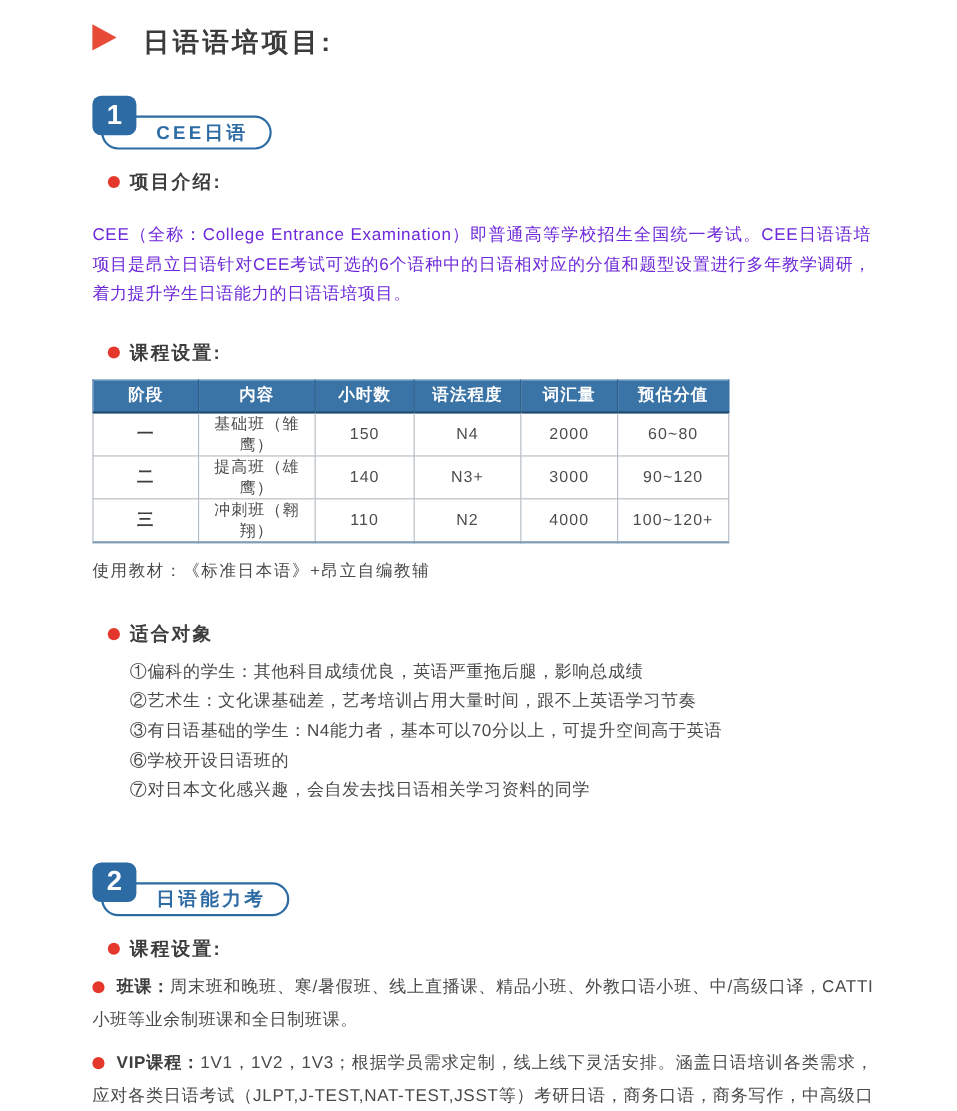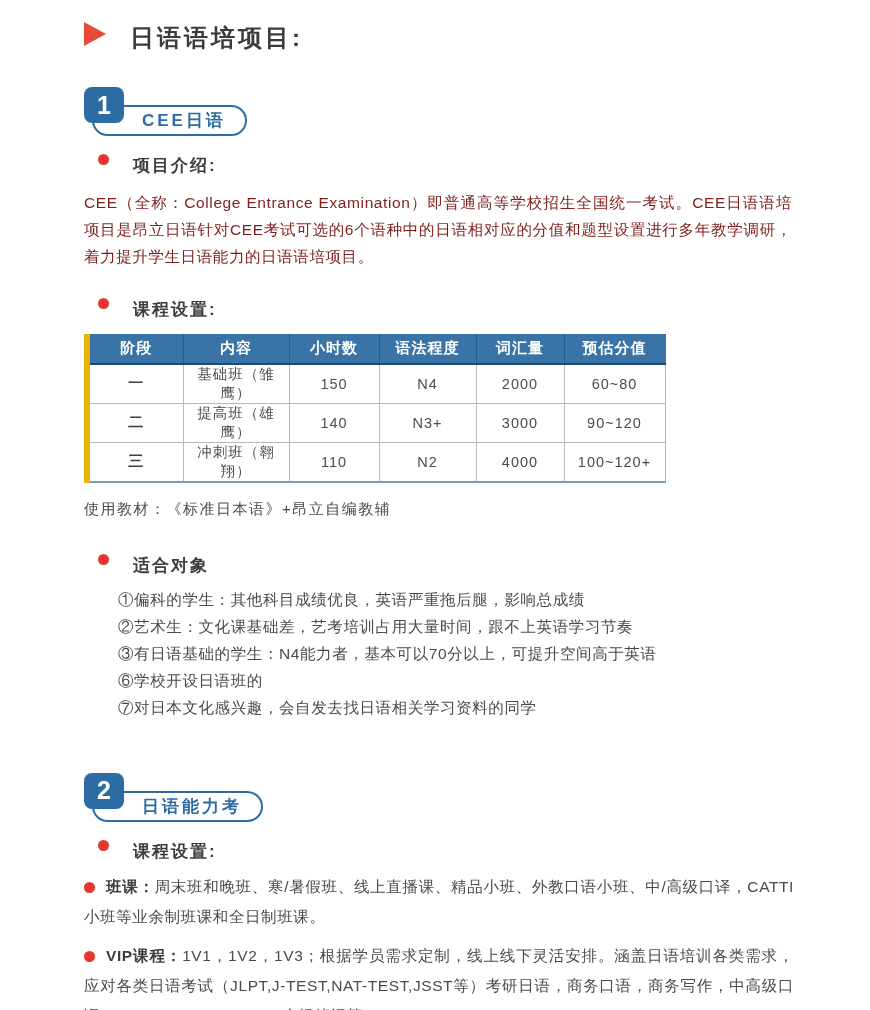--- a/index.html
+++ b/index.html
@@ -30,51 +30,51 @@
     position:absolute; left:8px; top:18px; z-index:1;
     height:31px; line-height:27px; background:#fff;
     border:2px solid #2d6ba4; border-radius:17px;
     color:#2d6ba4; font-size:17px; font-weight:bold; letter-spacing:3px;
     padding:0 19px 0 48px; white-space:nowrap;
   }
   .badge-1 { margin-top:33px; }
   .badge-2 { margin-top:52px; }
 
   
-  .sub-heading { display:flex; gap:24px; margin-left:98px; }
+  .sub-heading { display:flex; align-items:center; gap:9px; margin-left:98px; }
   .dot { width:11px; height:11px; border-radius:50%; background:#e5372b; flex:none; }
   .sub-heading-text { font-size:17px; font-weight:bold; color:#3d3d3d; letter-spacing:2px; }
   .mt-intro  { margin-top:31px; }
   .mt-course { margin-top:28px; }
   .mt-aud    { margin-top:32px; }
   .mt-c2     { margin-top:31px; }
 
   
   .para {
-    margin:12px 78px 0 84px; font-size:15.5px; line-height:27px;
-    color:#7f1d1d; text-align:justify; letter-spacing:0.6px;
+    margin:23px 78px 0 84px; font-size:15.5px; line-height:27px;
+    color:#6d28d9; text-align:justify; letter-spacing:0.6px;
   }
   .textbook { margin:12px 0 0 84px; font-size:15px; color:#4a4a4a; letter-spacing:1.5px; line-height:27px; }
   .aud-list { margin:9px 78px 0 84px; }
   .aud-item { font-size:15.5px; line-height:27px; color:#4a4a4a; letter-spacing:0.6px;margin-left:34px; }
 
   .bullet-para {
     margin:9px 76px 0 84px; font-size:15.5px; line-height:30px;
     color:#4a4a4a; text-align:justify; letter-spacing:0.6px;
   }
   .bullet-para .idot {
     display:inline-block; width:11px; height:11px; border-radius:50%;
     background:#e5372b; margin-right:11px; vertical-align:-1px;
   }
   .bullet-para b { color:#3d3d3d; }
 
   
   .course-table {
     border-collapse:collapse; margin:13px 0 0 84px; table-layout:fixed; width:578px;
-    border-left:6px solid #eab308; border-right:1px solid #a9b6c0;
+    border-left:1px solid #eab308; border-right:1px solid #a9b6c0;
     border-bottom:2px solid #7d9cb5;
   }
   .course-table th {
     background:#3a73a5; color:#ffffff; font-size:15px; font-weight:bold;
     height:29px; letter-spacing:1px; text-align:center;
     border-left:1px solid #2b5d88; border-right:1px solid #2b5d88;
     border-bottom:2px solid #1f4a70; border-top:1px solid #3a73a5;
   }
   .course-table th:first-child { border-left-color:#3a73a5; }
   .course-table th:last-child  { border-right-color:#3a73a5; }

